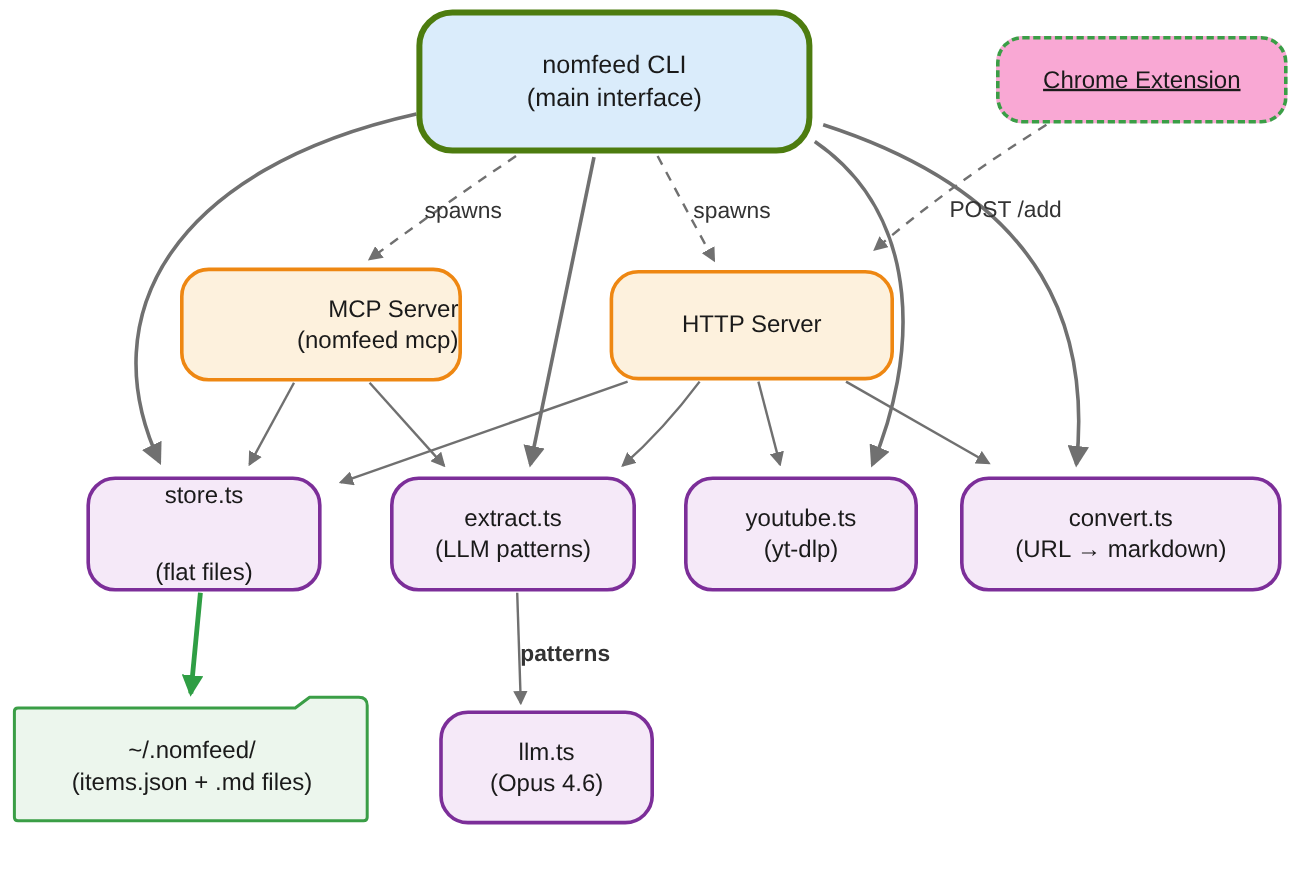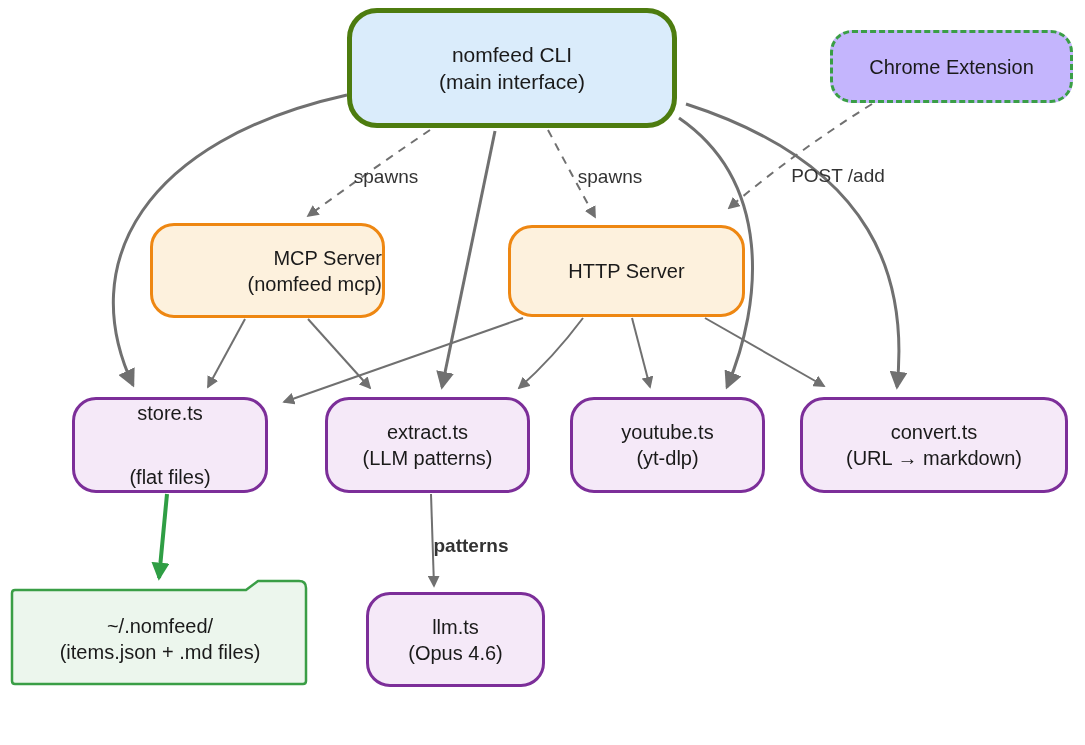--- a/index.html
+++ b/index.html
@@ -8,22 +8,22 @@
   #stage{position:absolute;inset:0;}
   svg.layer{position:absolute;left:0;top:0;width:1085px;height:745px;}
 
   .node{position:absolute;display:flex;flex-direction:column;align-items:center;
         justify-content:center;text-align:center;line-height:1.3;font-size:20px;
         box-sizing:border-box;}
   .title,.subtitle{white-space:nowrap;}
 
   .node-cli{left:347px;top:8px;width:330px;height:120px;background:#daecfb;
             border:5px solid #4d7c0f;border-radius:30px;font-size:21px;}
-  .node-chrome{left:830px;top:30px;width:243px;height:73px;background:#c4b5fd;
-            border:3px dashed #3a9e46;border-radius:22px;}
+  .node-chrome{left:830px;top:30px;width:243px;height:73px;background:#f9a8d4;
+            border:3px dashed #3a9e46;border-radius:22px;text-decoration:underline;}
   .node-orange{background:#fdf1dd;border:3px solid #ee8712;border-radius:24px;}
   .node-mcp{left:150px;top:223px;width:235px;height:95px;align-items:flex-end;}
   .node-http{left:508px;top:225px;width:237px;height:92px;text-align:center;}
   .node-purple{background:#f5e9f8;border:3px solid #7c2e99;border-radius:24px;}
   .node-store{left:72px;top:397px;width:196px;height:96px;justify-content:space-between;}
   .node-extract{left:325px;top:397px;width:205px;height:96px;}
   .node-youtube{left:570px;top:397px;width:195px;height:96px;}
   .node-convert{left:800px;top:397px;width:268px;height:96px;}
   .node-llm{left:366px;top:592px;width:179px;height:95px;}
 

